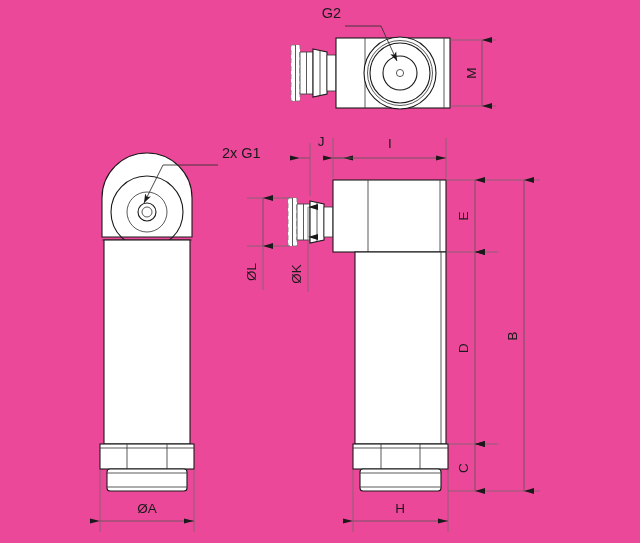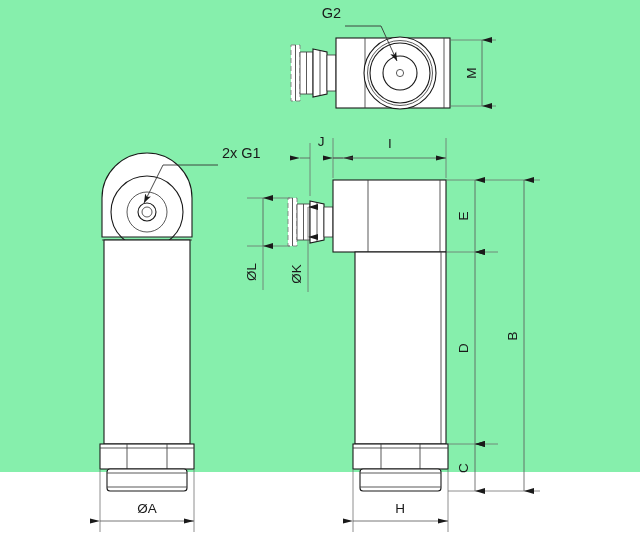--- a/index.html
+++ b/index.html
@@ -9,22 +9,22 @@
   }
   body {
     width: 640px;
     height: 543px;
     font-family: "Liberation Sans", sans-serif;
     overflow: hidden;
   }
   #drawing-root {
     position: relative;
     width: 640px;
-    height: 472px;
-    background: #86efac;
+    height: 543px;
+    background: #ec4899;
   }
   svg#cad {
     position: absolute;
     left: 0;
     top: 0;
     width: 640px;
     height: 543px;
     display: block;
   }
   .ln {

